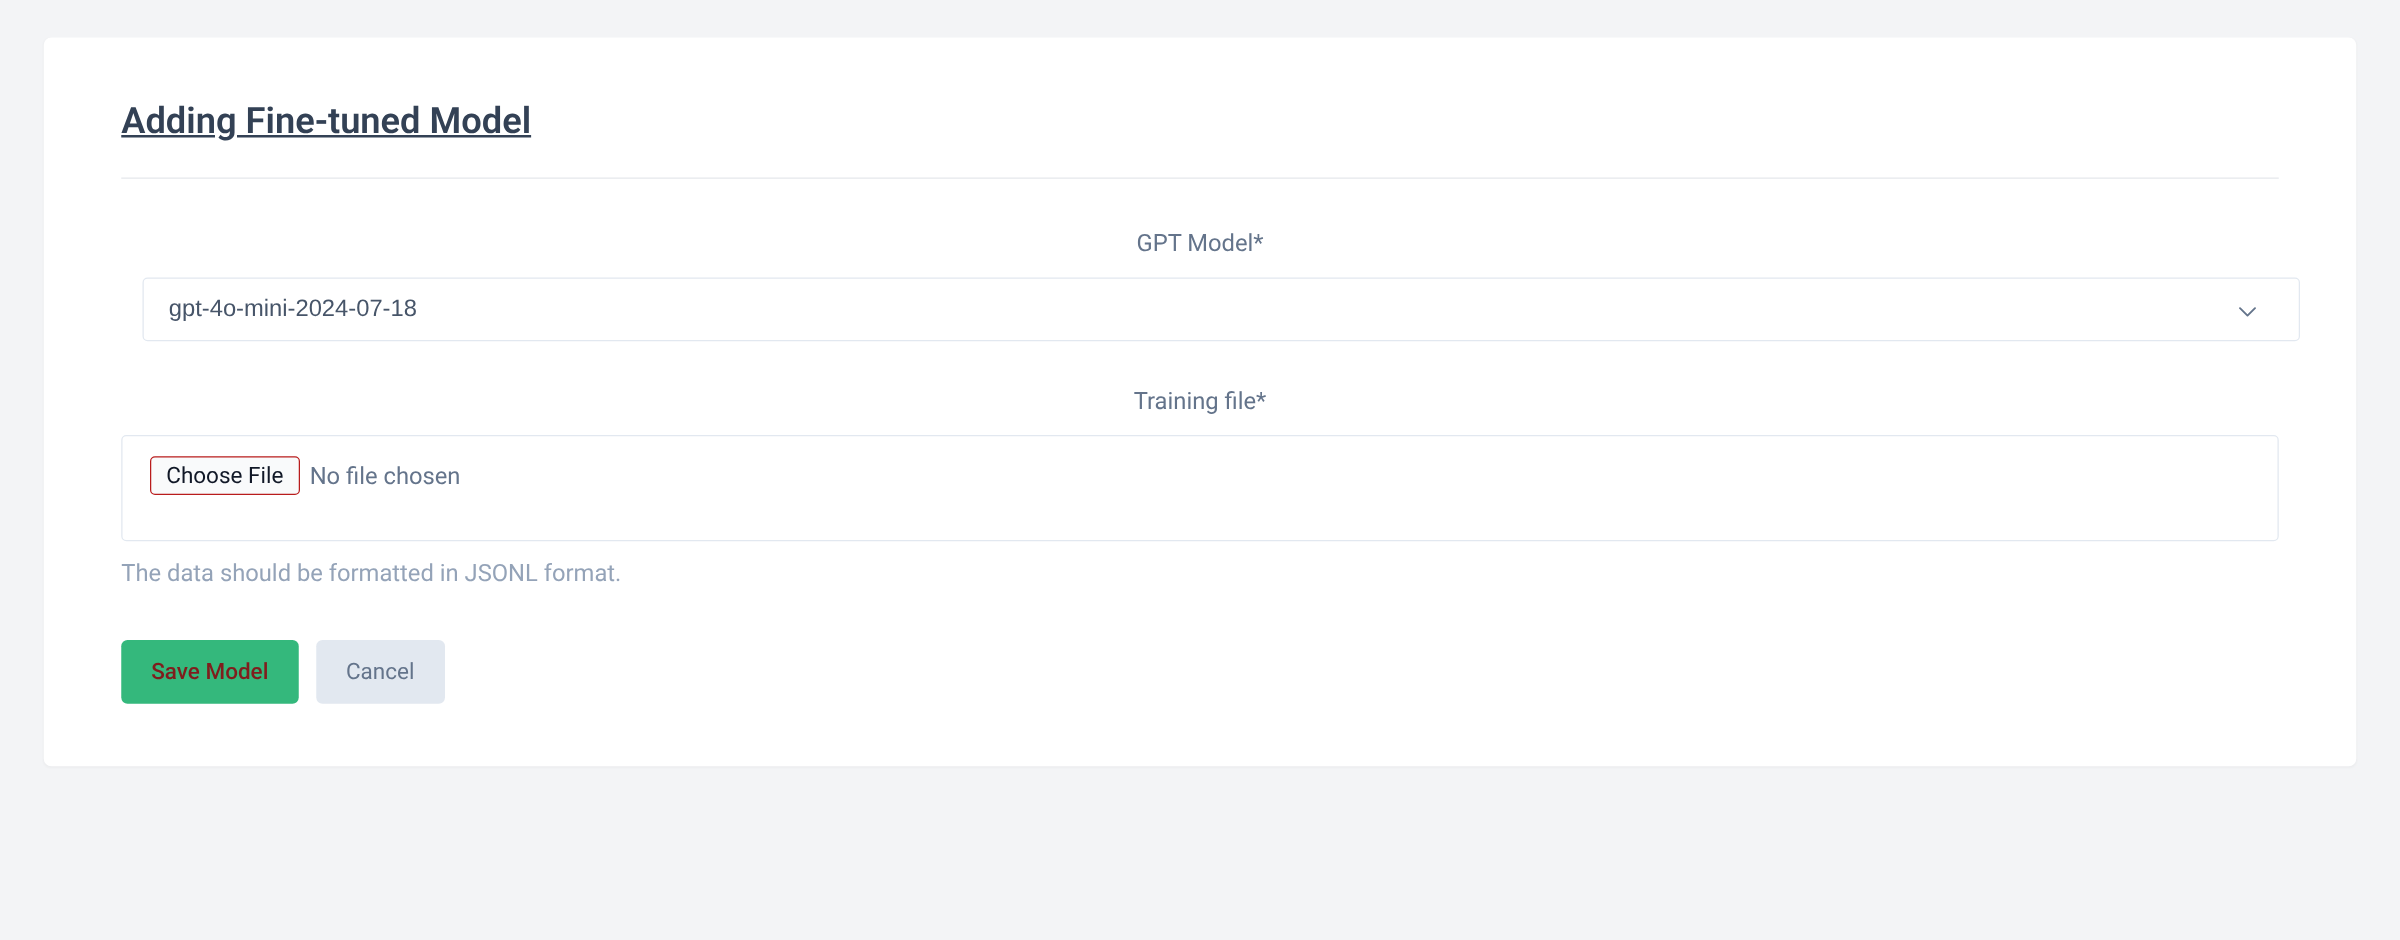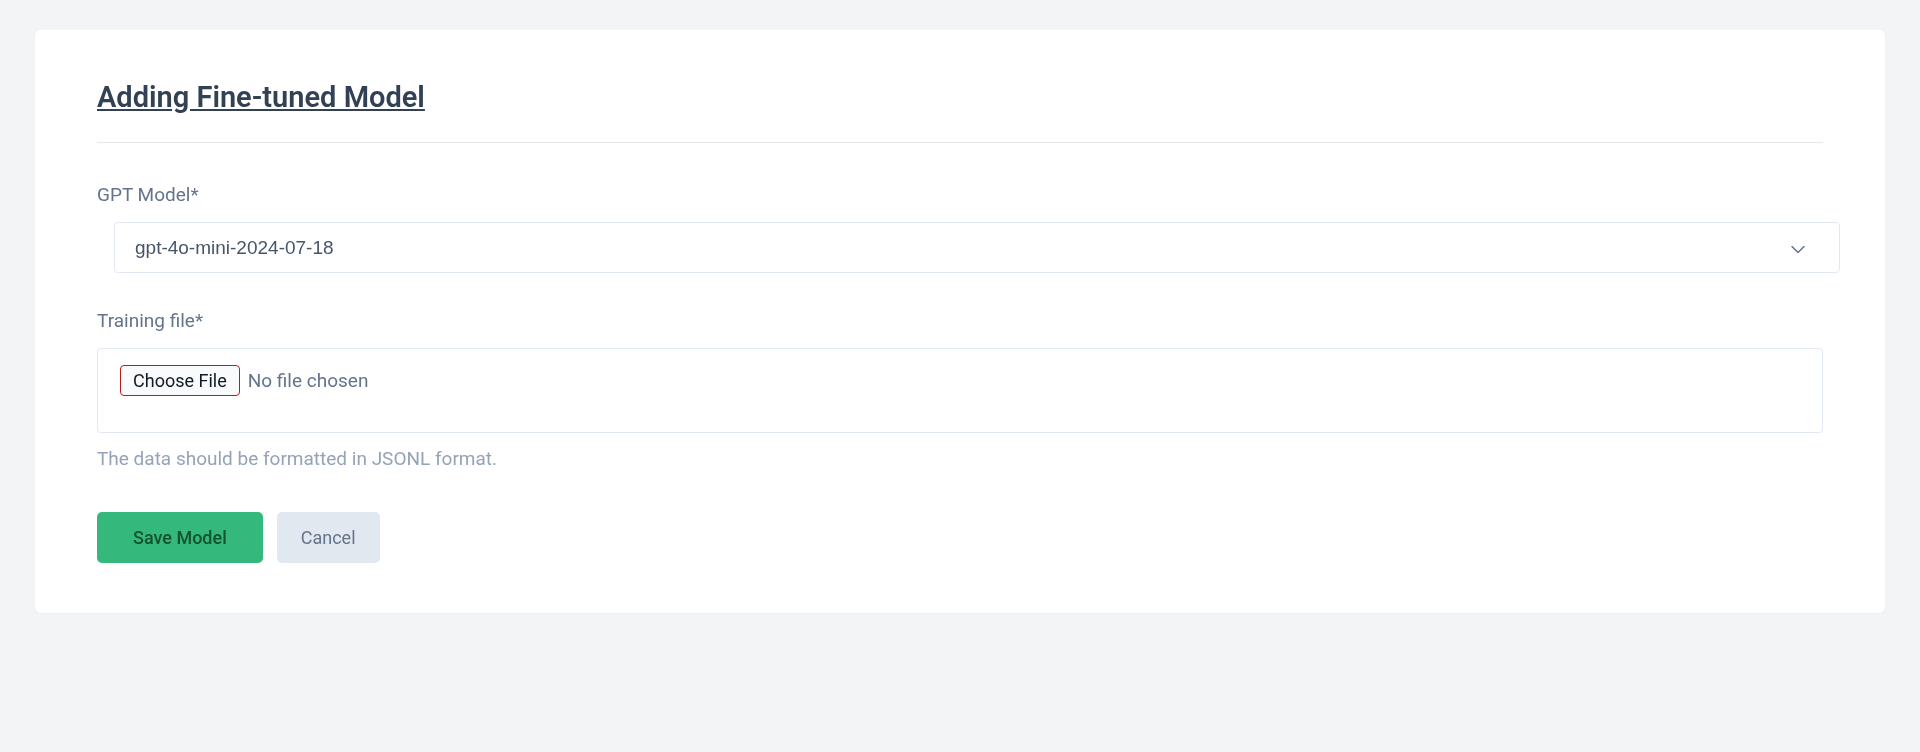--- a/index.html
+++ b/index.html
@@ -34,20 +34,21 @@
     }
     .form-group {
       margin-bottom: 36px;
     }
     .form-label {
       display: block;
       font-size: 19px;
       color: #64748b;
       margin-bottom: 16px;
       font-weight: 400;
+      text-align: center;
     }
     .select-wrapper {
       position: relative;
       width: 100%;
     }
     .select-input {
       width: 100%;
       padding: 14px 20px;
       font-size: 19px;
       color: #475569;
@@ -95,23 +96,23 @@
       font-size: 19px;
       color: #94a3b8;
       margin-top: 14px;
     }
     .button-row {
       display: flex;
       gap: 14px;
       margin-top: 42px;
     }
     .btn-primary {
-      padding: 15px 36px;
+      padding: 15px 24px;
       font-size: 18px;
-      color: #14532d;
+      color: #7f1d1d;
       background-color: #34b87c;
       border: none;
       border-radius: 5px;
       cursor: pointer;
       font-family: inherit;
       font-weight: 500;
     }
     .btn-secondary {
       padding: 10px 24px;
       font-size: 18px;

